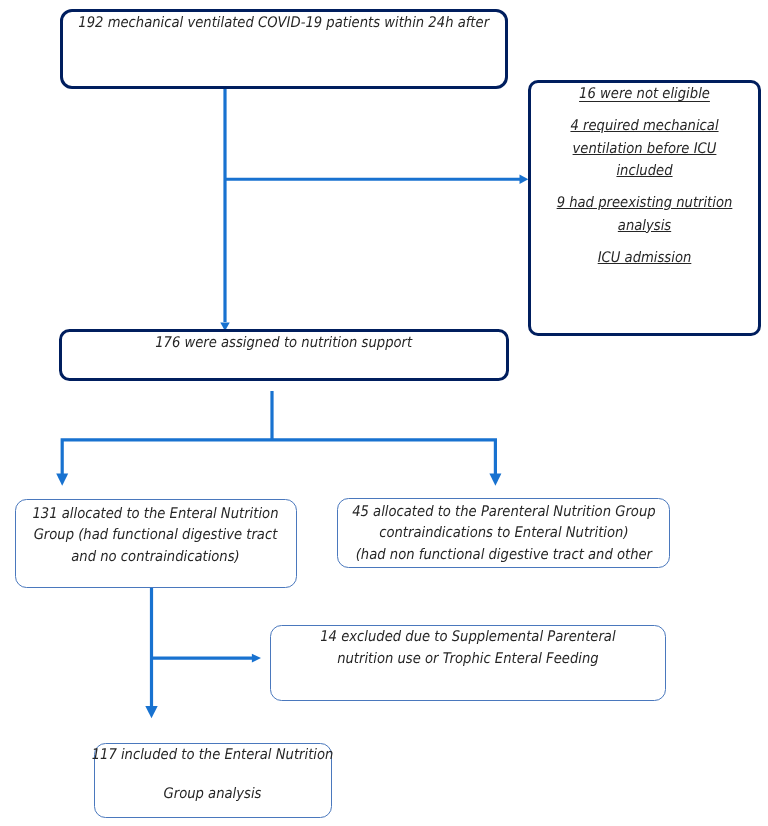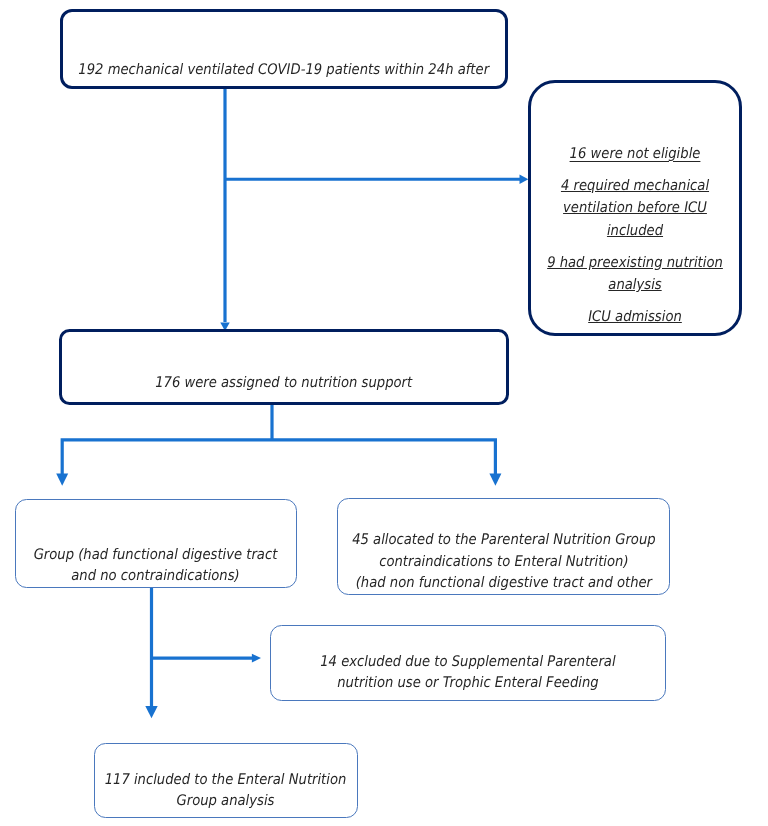--- a/index.html
+++ b/index.html
@@ -2,39 +2,39 @@
 <html><head>
 <meta charset="utf-8">
 <title>Study flow diagram</title>
 <style>
   html,body{margin:0;padding:0;}
   body{width:768px;height:826px;background:#ffffff;
        font-family:"DejaVu Sans",sans-serif;font-stretch:condensed;overflow:hidden;
        -webkit-font-smoothing:antialiased;text-rendering:geometricPrecision;}
   #stage{position:relative;width:768px;height:826px;background:#ffffff;}
   .box{position:absolute;box-sizing:border-box;background:#ffffff;
-       display:flex;flex-direction:column;align-items:center;justify-content:flex-end;
+       display:flex;flex-direction:column;align-items:center;justify-content:flex-start;
        text-align:center;font-style:italic;color:#262626;font-size:14.65px;
        font-family:"DejaVu Sans",sans-serif;font-stretch:condensed;}
   .box .ln{display:block;white-space:nowrap;line-height:21.5px;transform:translateZ(0);}
   .box .para{display:block;text-decoration:underline;}
   .thick{border:3px solid #001e5e;border-radius:12px;}
   .thin{border:1.4px solid #4a78bd;border-radius:11.5px;}
   .ul{text-decoration:underline;text-underline-offset:3px;text-decoration-thickness:1px;}
   #box-enrollment{left:59.7px;top:9.3px;width:448px;height:80px;padding-bottom:6px;}
-  #box-not-eligible{left:528px;top:80px;width:214px;height:255.5px;
-                    padding-bottom:4px;border-radius:27px;}
+  #box-not-eligible{left:528px;top:80px;width:233px;height:255.5px;
+                    padding-bottom:4px;border-radius:10px;}
   #box-not-eligible .ln{line-height:22.5px;}
   #box-not-eligible .para{margin-top:9.5px;}
-  #box-assigned{left:58.7px;top:329.2px;width:450px;height:76px;
+  #box-assigned{left:58.7px;top:329.2px;width:450px;height:52px;
                 border-radius:10.5px;padding-bottom:9px;}
   #box-enteral-allocated{left:14.5px;top:498.5px;width:282px;height:89px;padding-top:3px;}
-  #box-parenteral-allocated{left:337.4px;top:497.8px;width:333px;height:97px;padding-top:2px;}
+  #box-parenteral-allocated{left:337.4px;top:497.8px;width:333px;height:70px;padding-top:2px;}
   #box-excluded{left:269.9px;top:625.3px;width:396px;height:75.4px;padding-bottom:6px;}
-  #box-included{left:93.5px;top:742.8px;width:264px;height:74.8px;padding-bottom:5px;}
+  #box-included{left:93.5px;top:742.8px;width:238px;height:74.8px;padding-bottom:5px;gap:18px;}
   svg#connector-layer{position:absolute;left:0;top:0;width:768px;height:826px;}
 </style>
 </head>
 <body>
 
 <div id="stage">
 
   <svg id="connector-layer" viewBox="0 0 768 826">
 
     <g>
@@ -82,20 +82,21 @@
     <span class="para">
       <span class="ln">ICU admission</span>
     </span>
   </div>
 
   <div class="box thick" id="box-assigned">
     <span class="ln">176 were assigned to nutrition support</span>
   </div>
 
   <div class="box thin" id="box-enteral-allocated">
+    <span class="ln">131 allocated to the Enteral Nutrition</span>
     <span class="ln">Group (had functional digestive tract</span>
     <span class="ln">and no contraindications)</span>
   </div>
 
   <div class="box thin" id="box-parenteral-allocated">
     <span class="ln">45 allocated to the Parenteral Nutrition Group</span>
     <span class="ln">contraindications to Enteral Nutrition)</span>
     <span class="ln">(had non functional digestive tract and other</span>
   </div>
 

